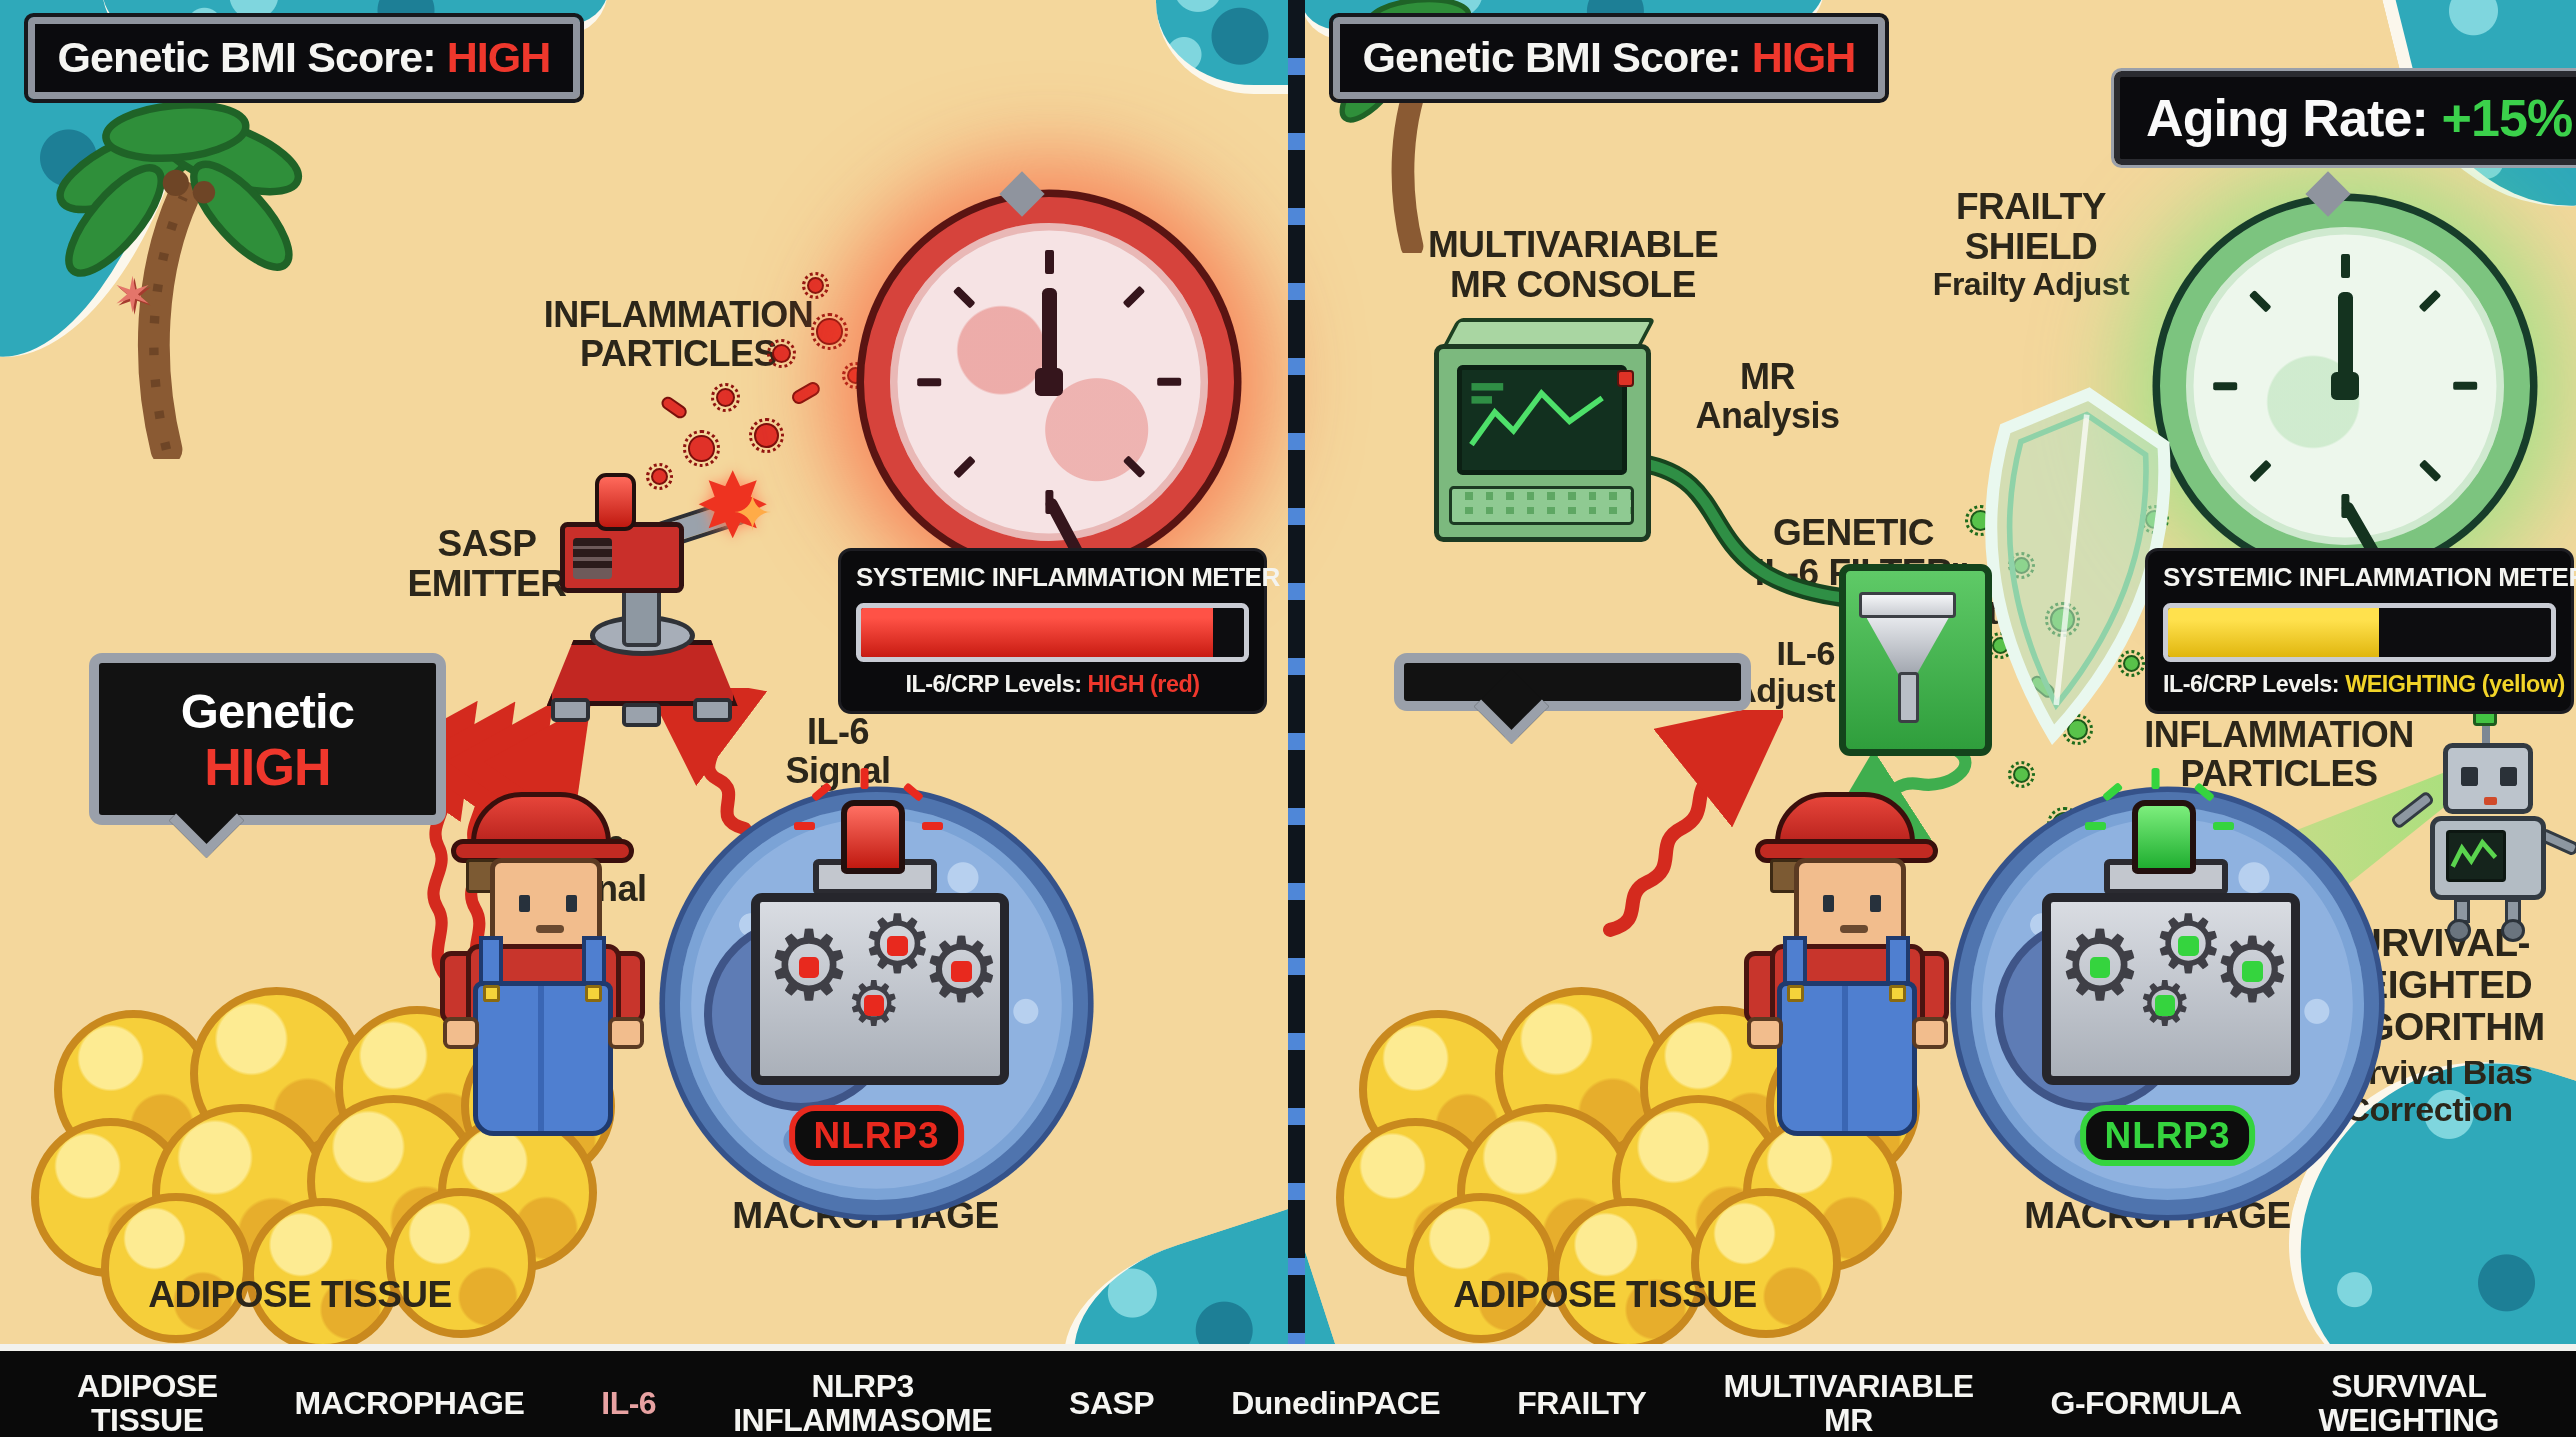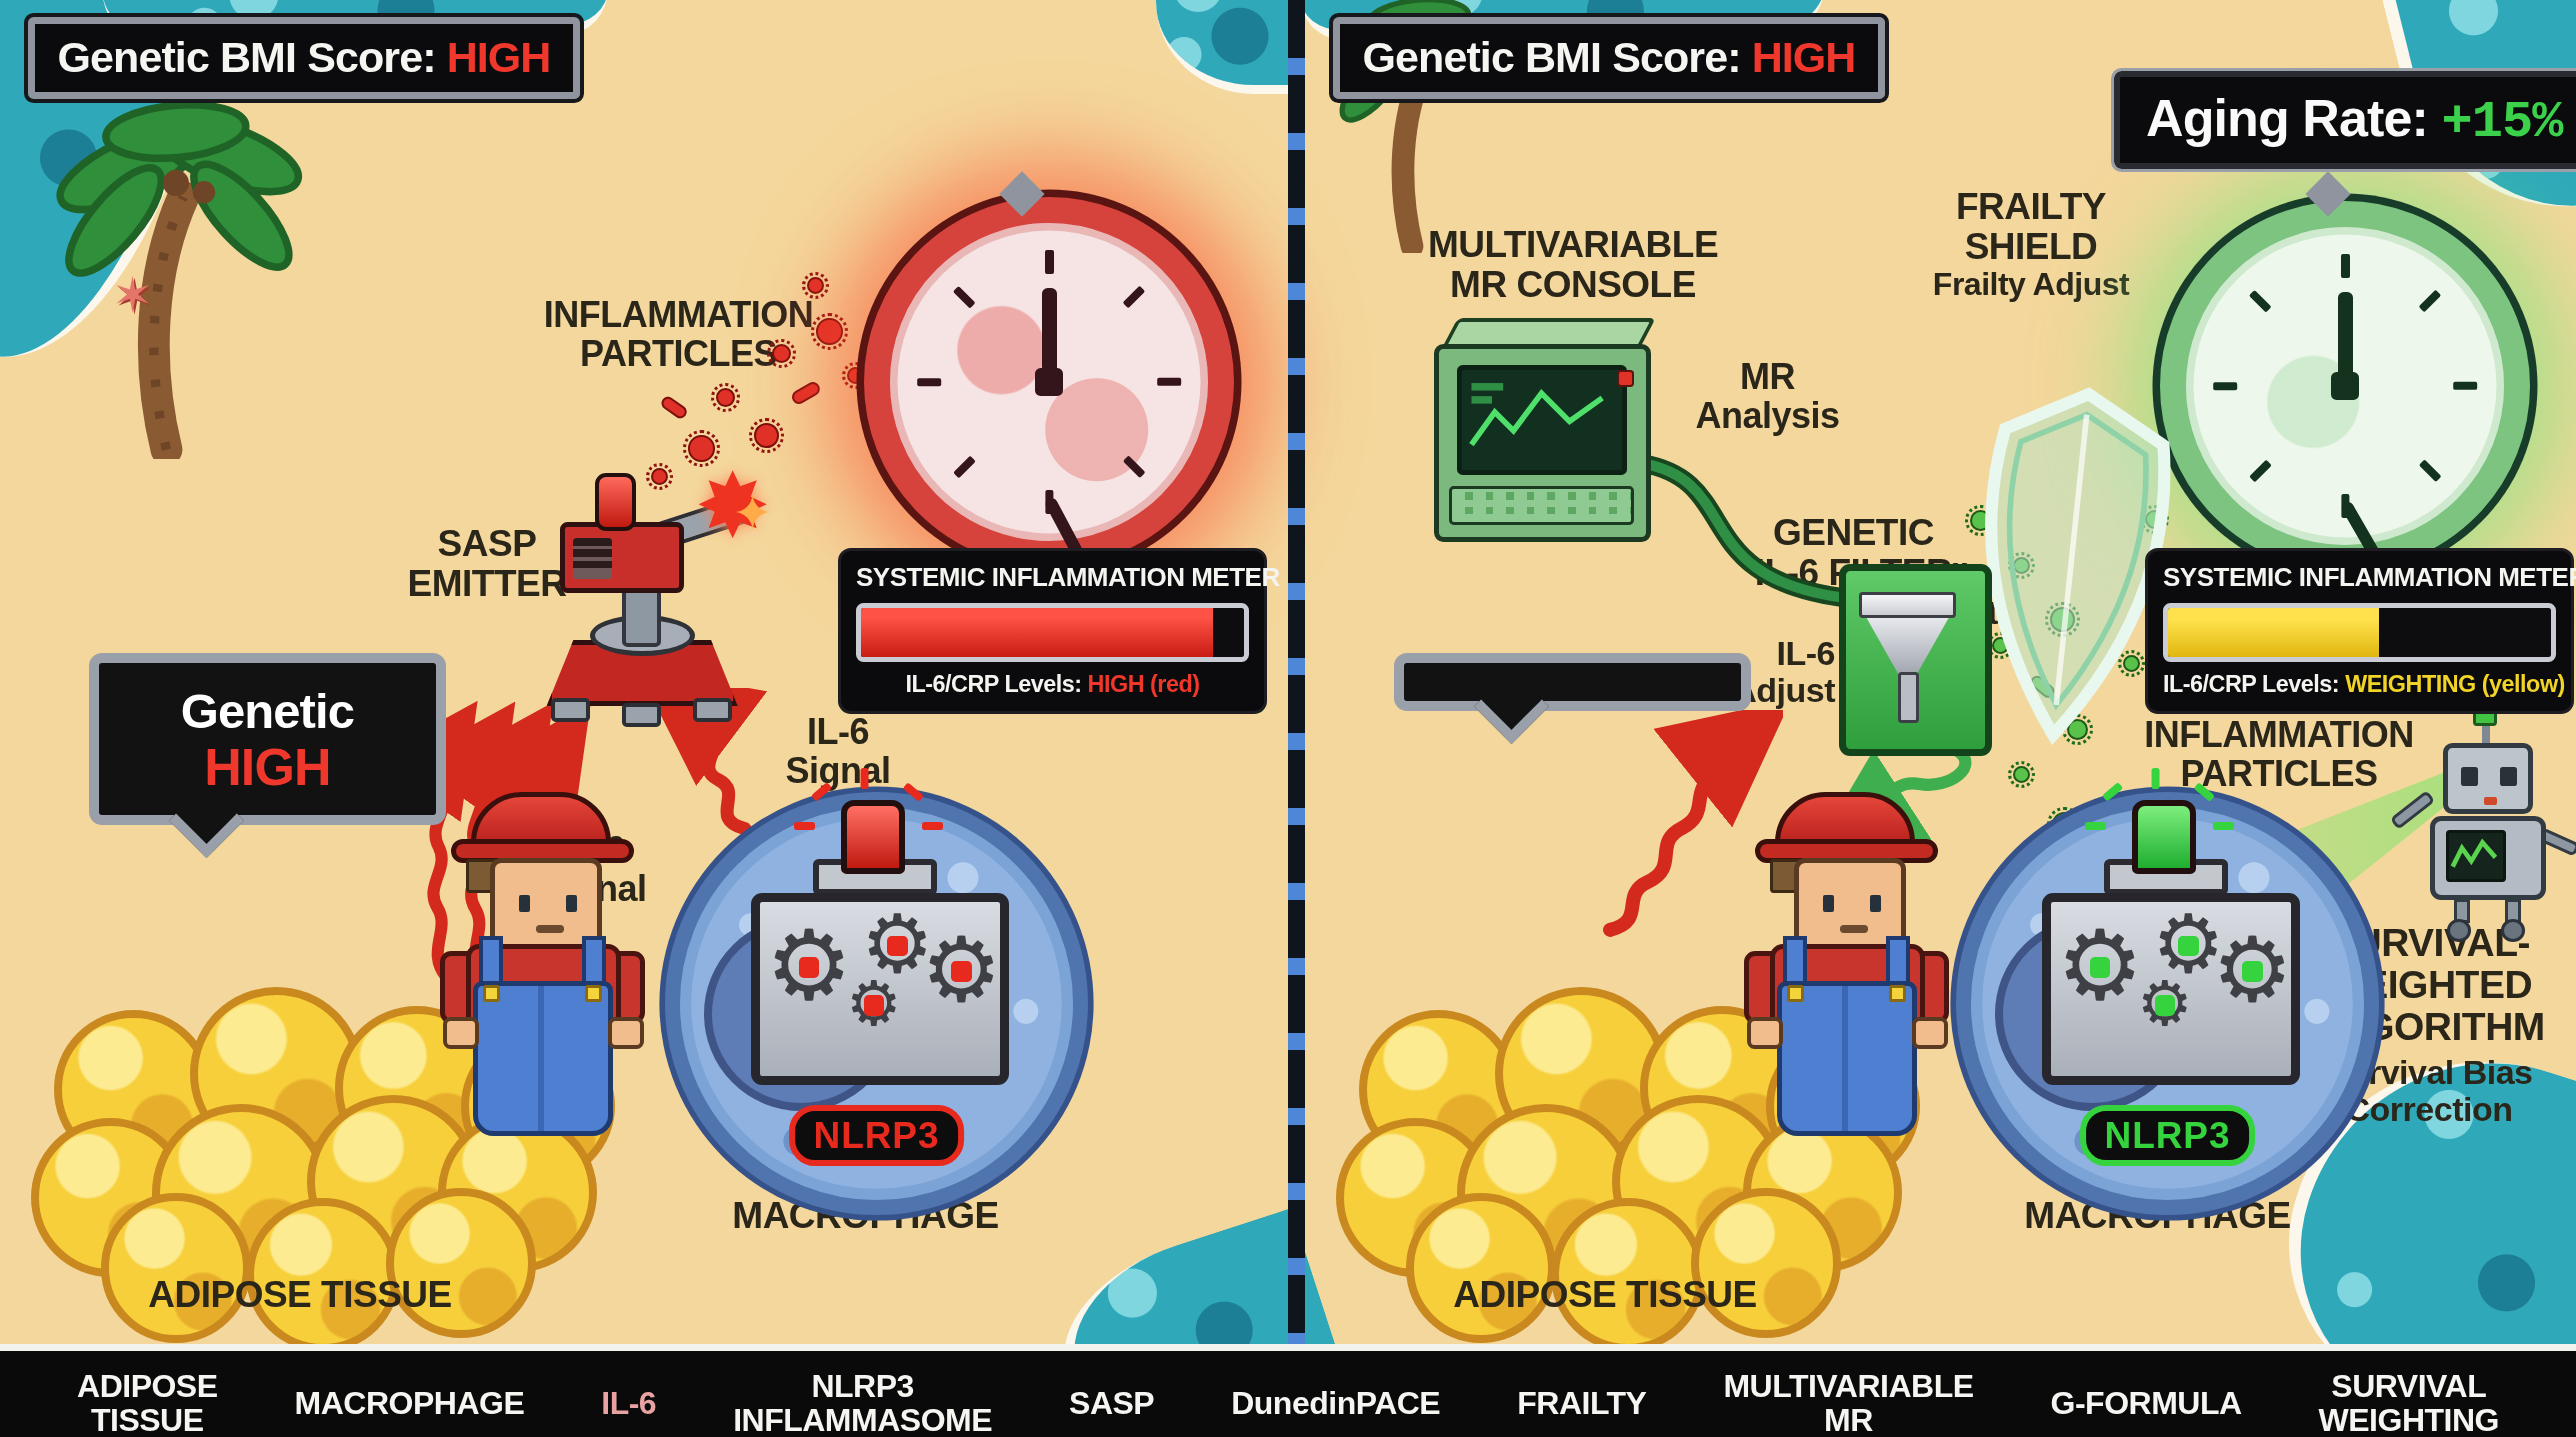--- a/index.html
+++ b/index.html
@@ -25,21 +25,21 @@
         border-left:11.2px solid #fbf7ec;border-radius:60% 0 0 50%;}
   .divider{left:1288px;top:0;width:17px;height:1344px;z-index:30;
         background:repeating-linear-gradient(180deg,#0e151d 0 58px,#4f87d8 58px 75px);}
   .starfish{font-size:49px;color:#e4756a;text-shadow:1.9px 1.9px 0 #a53a2e;}
   
   .lbl{font-weight:bold;line-height:1.08;text-align:center;color:#2b261a;letter-spacing:-0.5px;}
   .lbl .ln{display:block;}
   
   .badge{background:#0b0b0e;border:7.5px solid #8f949e;outline:4.7px solid #17181c;border-radius:5.6px;
          padding:9.4px 22.5px;font-weight:bold;font-size:43px;letter-spacing:-0.9px;color:#f5f5f2;white-space:nowrap;z-index:20;}
-  .val-red{color:#ef372c;} .val-green{color:#3bd14b;font-family:Liberation Mono, monospace;} .val-yellow{color:#f2d428;}
+  .val-red{color:#ef372c;} .val-green{color:#3bd14b;} .val-yellow{color:#f2d428;}
   .agingbox{background:#0b0b0e;border:6.6px solid #2a2b30;outline:3.7px solid #9aa0aa;border-radius:7.5px;
          padding:11.2px 26px;font-weight:bold;font-size:52px;letter-spacing:-0.9px;color:#fafafa;white-space:nowrap;z-index:20;}
   .notch{width:32px;height:32px;background:#8f949e;transform:rotate(45deg);z-index:19;}
   
   .bubbleBox{width:318px;background:#121212;border:10.3px solid #9aa0aa;border-radius:13px;
          padding:20.6px 9.4px 17px;text-align:center;font-weight:bold;z-index:21;}
   .bubbleBox .t{display:block;color:#fff;font-size:49px;line-height:1.12;letter-spacing:-0.9px;}
   .bubbleBox .v{display:block;color:#ef372c;font-size:52px;line-height:1.15;letter-spacing:-0.9px;}
   .tail{position:absolute;left:81px;bottom:-32px;width:43px;height:43px;background:#121212;
         border-right:10.3px solid #9aa0aa;border-bottom:10.3px solid #9aa0aa;transform:rotate(45deg);}

